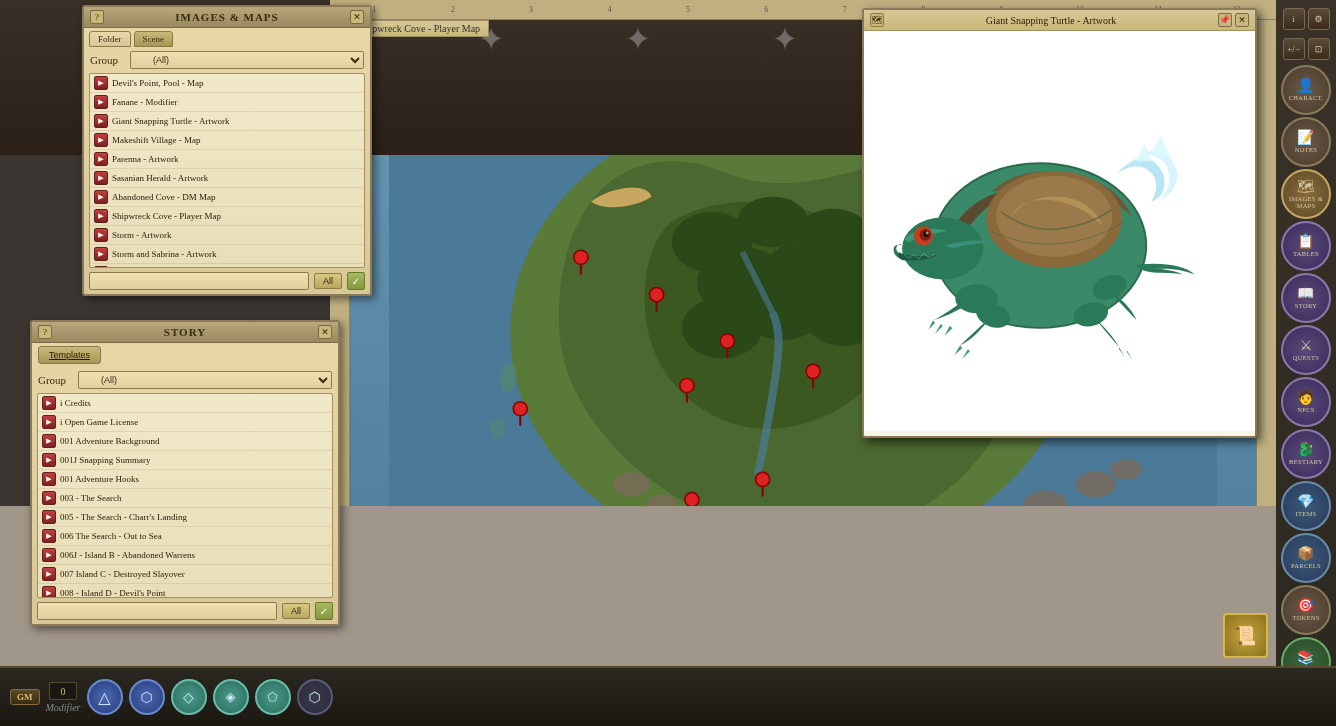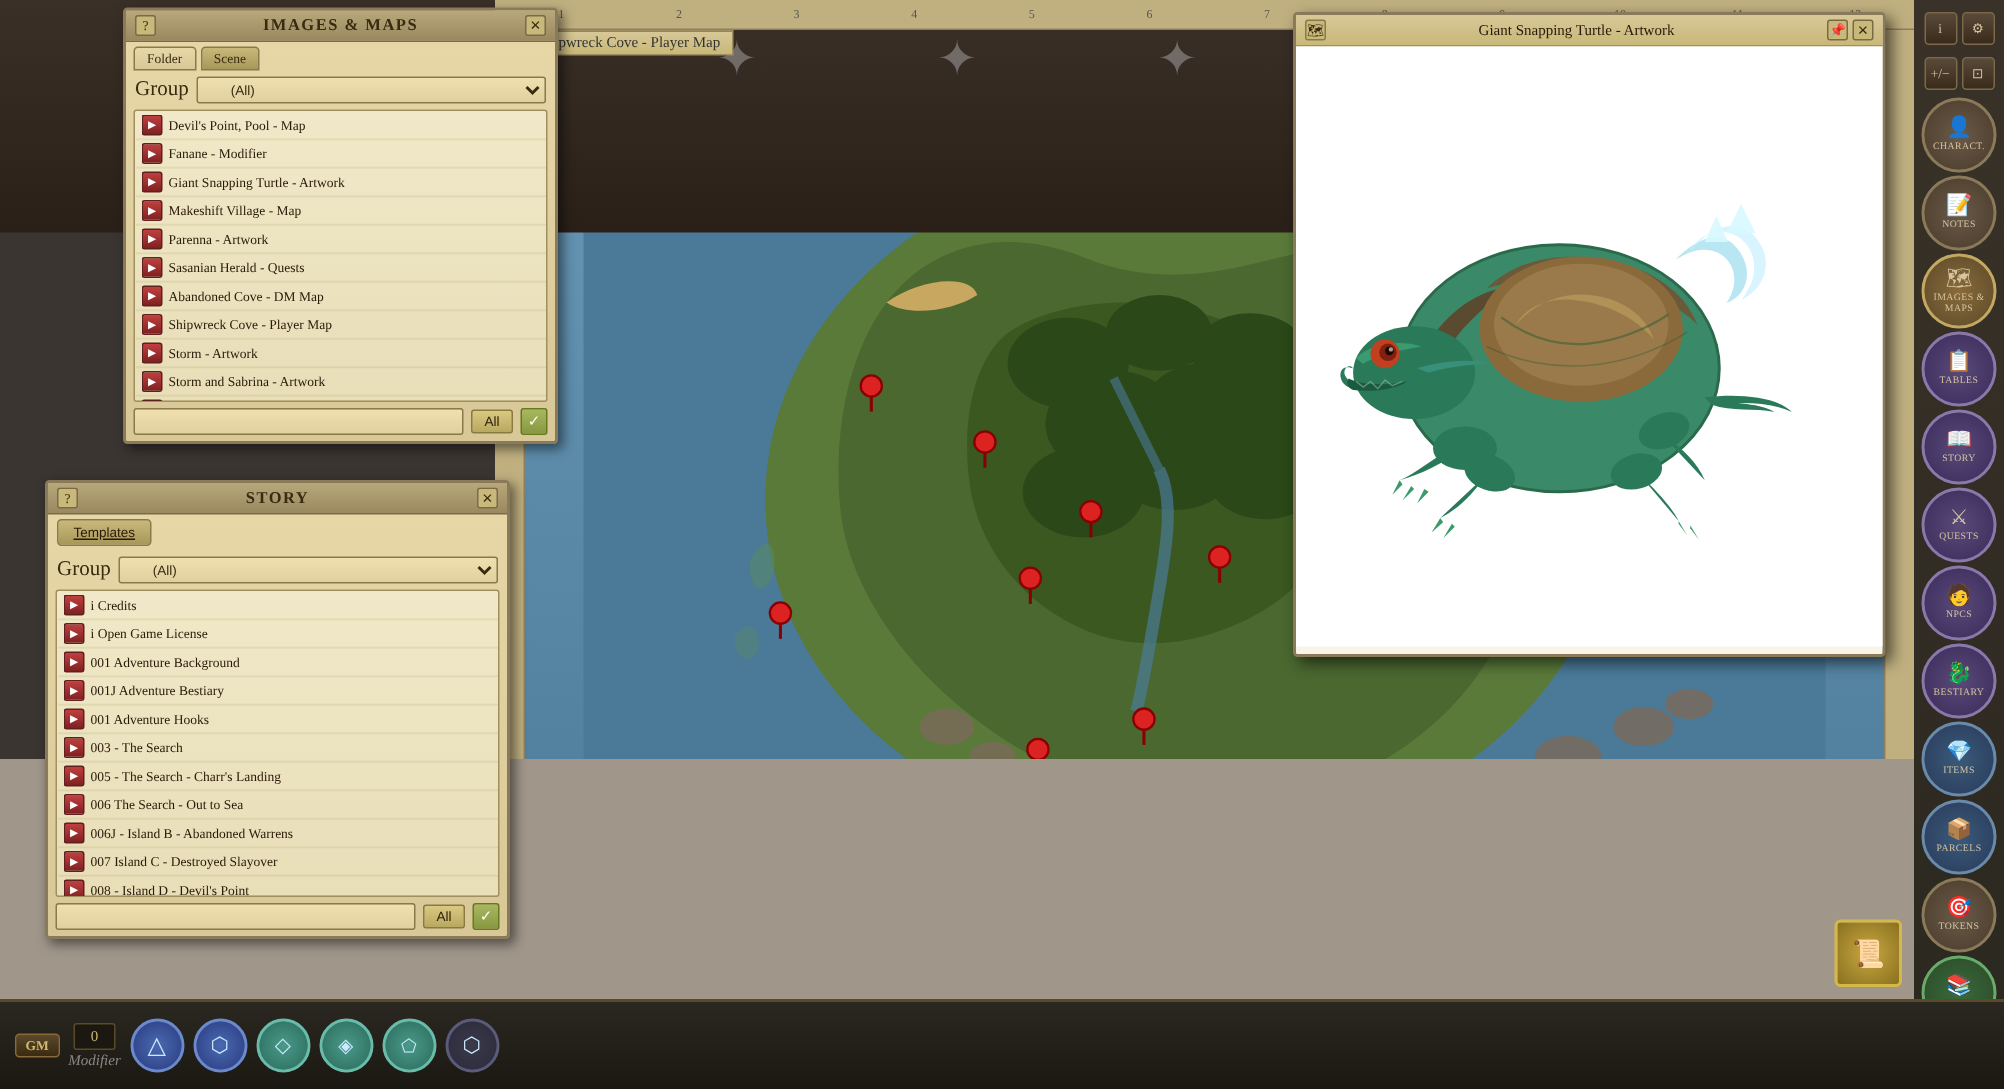--- a/index.html
+++ b/index.html
@@ -257,21 +257,21 @@
     }
 
     .panel-group-row {
       display: flex;
       align-items: center;
       padding: 4px 6px;
       gap: 5px;
     }
 
     .panel-group-label {
-      font-size: 14px;
+      font-size: 11px;
       color: #3a2a10;
       min-width: 35px;
     }
 
     .panel-group-select {
       flex: 1;
       height: 18px;
       background: linear-gradient(180deg, #f0e0b0 0%, #e0d0a0 100%);
       border: 1px solid #8a7a4a;
       font-size: 9px;
@@ -672,21 +672,21 @@
     <div class="panel-list-item">
       <div class="item-icon">▶</div>
       <span class="item-text">Makeshift Village - Map</span>
     </div>
     <div class="panel-list-item">
       <div class="item-icon">▶</div>
       <span class="item-text">Parenna - Artwork</span>
     </div>
     <div class="panel-list-item">
       <div class="item-icon">▶</div>
-      <span class="item-text">Sasanian Herald - Quests</span>
+      <span class="item-text">Sasanian Herald - Artwork</span>
     </div>
     <div class="panel-list-item">
       <div class="item-icon">▶</div>
       <span class="item-text">Abandoned Cove - DM Map</span>
     </div>
     <div class="panel-list-item">
       <div class="item-icon">▶</div>
       <span class="item-text">Shipwreck Cove - Player Map</span>
     </div>
     <div class="panel-list-item">
@@ -741,21 +741,21 @@
     <div class="panel-list-item">
       <div class="item-icon">▶</div>
       <span class="item-text">i Open Game License</span>
     </div>
     <div class="panel-list-item">
       <div class="item-icon">▶</div>
       <span class="item-text">001 Adventure Background</span>
     </div>
     <div class="panel-list-item">
       <div class="item-icon">▶</div>
-      <span class="item-text">001J Adventure Bestiary</span>
+      <span class="item-text">001J Snapping Summary</span>
     </div>
     <div class="panel-list-item">
       <div class="item-icon">▶</div>
       <span class="item-text">001 Adventure Hooks</span>
     </div>
     <div class="panel-list-item">
       <div class="item-icon">▶</div>
       <span class="item-text">003 - The Search</span>
     </div>
     <div class="panel-list-item">

